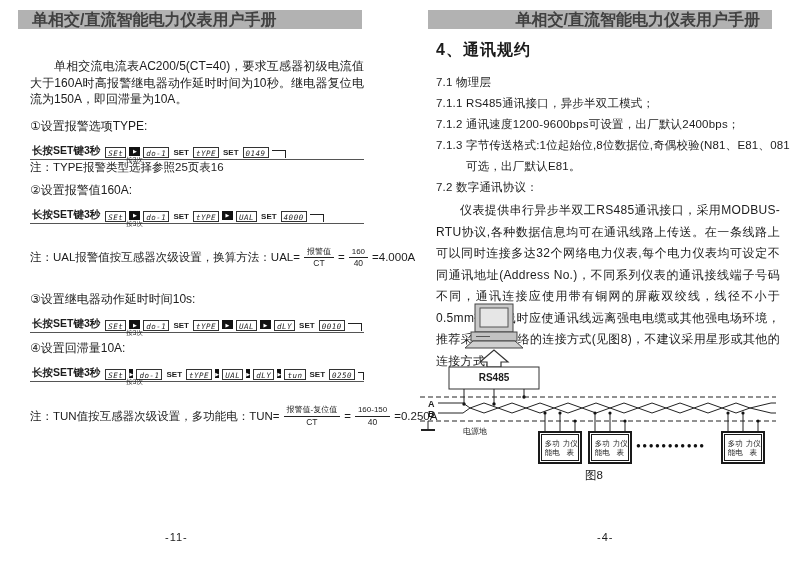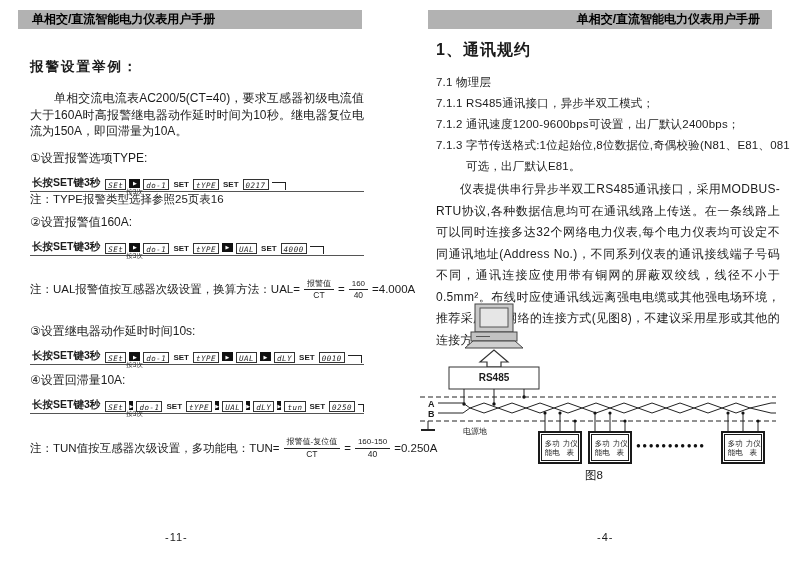--- a/index.html
+++ b/index.html
@@ -2,21 +2,21 @@
 <html><head>
 <meta charset="utf-8">
 <style>
   * { margin:0; padding:0; box-sizing:border-box; }
   html,body { background:#ffffff; }
   body { font-family:"Liberation Sans","DejaVu Sans",sans-serif; color:#1c1c1c; }
   #page { position:relative; width:790px; height:569px; background:#ffffff; overflow:hidden; }
 
   
   .header-bar { position:absolute; top:10px; height:19px; width:344px; background:#b2b2b2;
-    color:#000000; font-size:12px; font-weight:bold; line-height:19px; white-space:nowrap; }
+    color:#404040; font-size:16px; font-weight:bold; line-height:19px; white-space:nowrap; }
   #header-left { left:18px; padding-left:14px; text-align:left; }
   #header-right { left:428px; padding-right:12px; text-align:right; }
 
   
   #left-col { position:absolute; left:30px; top:58px; width:334px; }
   .page-title { font-size:13.5px; font-weight:bold; letter-spacing:2px; margin-bottom:14px; }
   .intro { font-size:12px; line-height:16.5px; text-indent:2em; text-align:justify; margin-bottom:10px; }
   .step-heading { font-size:12px; margin-top:7px; margin-bottom:3px; white-space:nowrap; }
   .flow-row { display:flex; align-items:flex-end; gap:3px; border-bottom:1px solid #555;
     position:relative; padding:6px 0 1px 2px; white-space:nowrap; width:100%; }
@@ -68,33 +68,32 @@
 </style>
 </head>
 <body>
 
 <div id="page">
 
   <div id="header-left" class="header-bar">单相交/直流智能电力仪表用户手册</div>
   <div id="header-right" class="header-bar">单相交/直流智能电力仪表用户手册</div>
 
   <div id="left-col">
-    <div class="page-title">报警设置举例：</div>
     <div class="intro">单相交流电流表AC200/5(CT=40)，要求互感器初级电流值大于160A时高报警继电器动作延时时间为10秒。继电器复位电流为150A，即回滞量为10A。</div>
     <div id="steps-container">
         <div class="step-heading">①设置报警选项TYPE:</div>
         <div class="flow-row">
           <span class="fl-label">长按SET键3秒</span>
           <span class="seg-box">SEt</span>
           <span class="press-btn">▶<span class="press-caption">按3次</span></span>
           <span class="seg-box">do-1</span>
           <span class="set-lbl">SET</span>
           <span class="seg-box">tYPE</span>
           <span class="set-lbl">SET</span>
-          <span class="seg-box">0217</span>
+          <span class="seg-box">0149</span>
           <span class="ret-glyph"></span>
         </div>
         <div class="note">注：TYPE报警类型选择参照25页表16</div>
         <div class="step-heading">②设置报警值160A:</div>
         <div class="flow-row">
           <span class="fl-label">长按SET键3秒</span>
           <span class="seg-box">SEt</span>
           <span class="press-btn">▶<span class="press-caption">按3次</span></span>
           <span class="seg-box">do-1</span>
           <span class="set-lbl">SET</span>
@@ -162,26 +161,27 @@
           <span class="frac">
             <span class="num">160-150</span>
             <span class="den">40</span>
           </span>
           <span>=0.250A</span>
         </div>
       </div>
   </div>
 
   <div id="right-col">
-    <div class="section-title">1、通讯规约</div>
+    <div class="section-title">4、通讯规约</div>
     <div class="spec-line">7.1 物理层</div>
     <div class="spec-line">7.1.1 RS485通讯接口，异步半双工模式；</div>
     <div class="spec-line">7.1.2 通讯速度1200-9600bps可设置，出厂默认2400bps；</div>
     <div class="spec-line">7.1.3 字节传送格式:1位起始位,8位数据位,奇偶校验(N81、E81、081)</div>
     <div class="spec-line indent">可选，出厂默认E81。</div>
+    <div class="spec-line">7.2 数字通讯协议：</div>
     <div class="para">仪表提供串行异步半双工RS485通讯接口，采用MODBUS-RTU协议,各种数据信息均可在通讯线路上传送。在一条线路上可以同时连接多达32个网络电力仪表,每个电力仪表均可设定不同通讯地址(Address No.)，不同系列仪表的通讯接线端子号码不同，通讯连接应使用带有铜网的屏蔽双绞线，线径不小于0.5mm²。布线时应使通讯线远离强电电缆或其他强电场环境，推荐采用T型网络的连接方式(见图8)，不建议采用星形或其他的连接方式。</div>
   </div>
 
   <div id="diagram">
     <svg width="365" height="185" viewBox="0 0 365 185">
 
       <g>
         <rect x="57" y="4" width="38" height="28" fill="#c9c9c9" stroke="#444" stroke-width="1"></rect>
         <rect x="62" y="8" width="28" height="19" fill="#e6e6e6" stroke="#555" stroke-width="1"></rect>
         <rect x="53" y="32" width="46" height="9" fill="#c2c2c2" stroke="#444" stroke-width="1"></rect>

